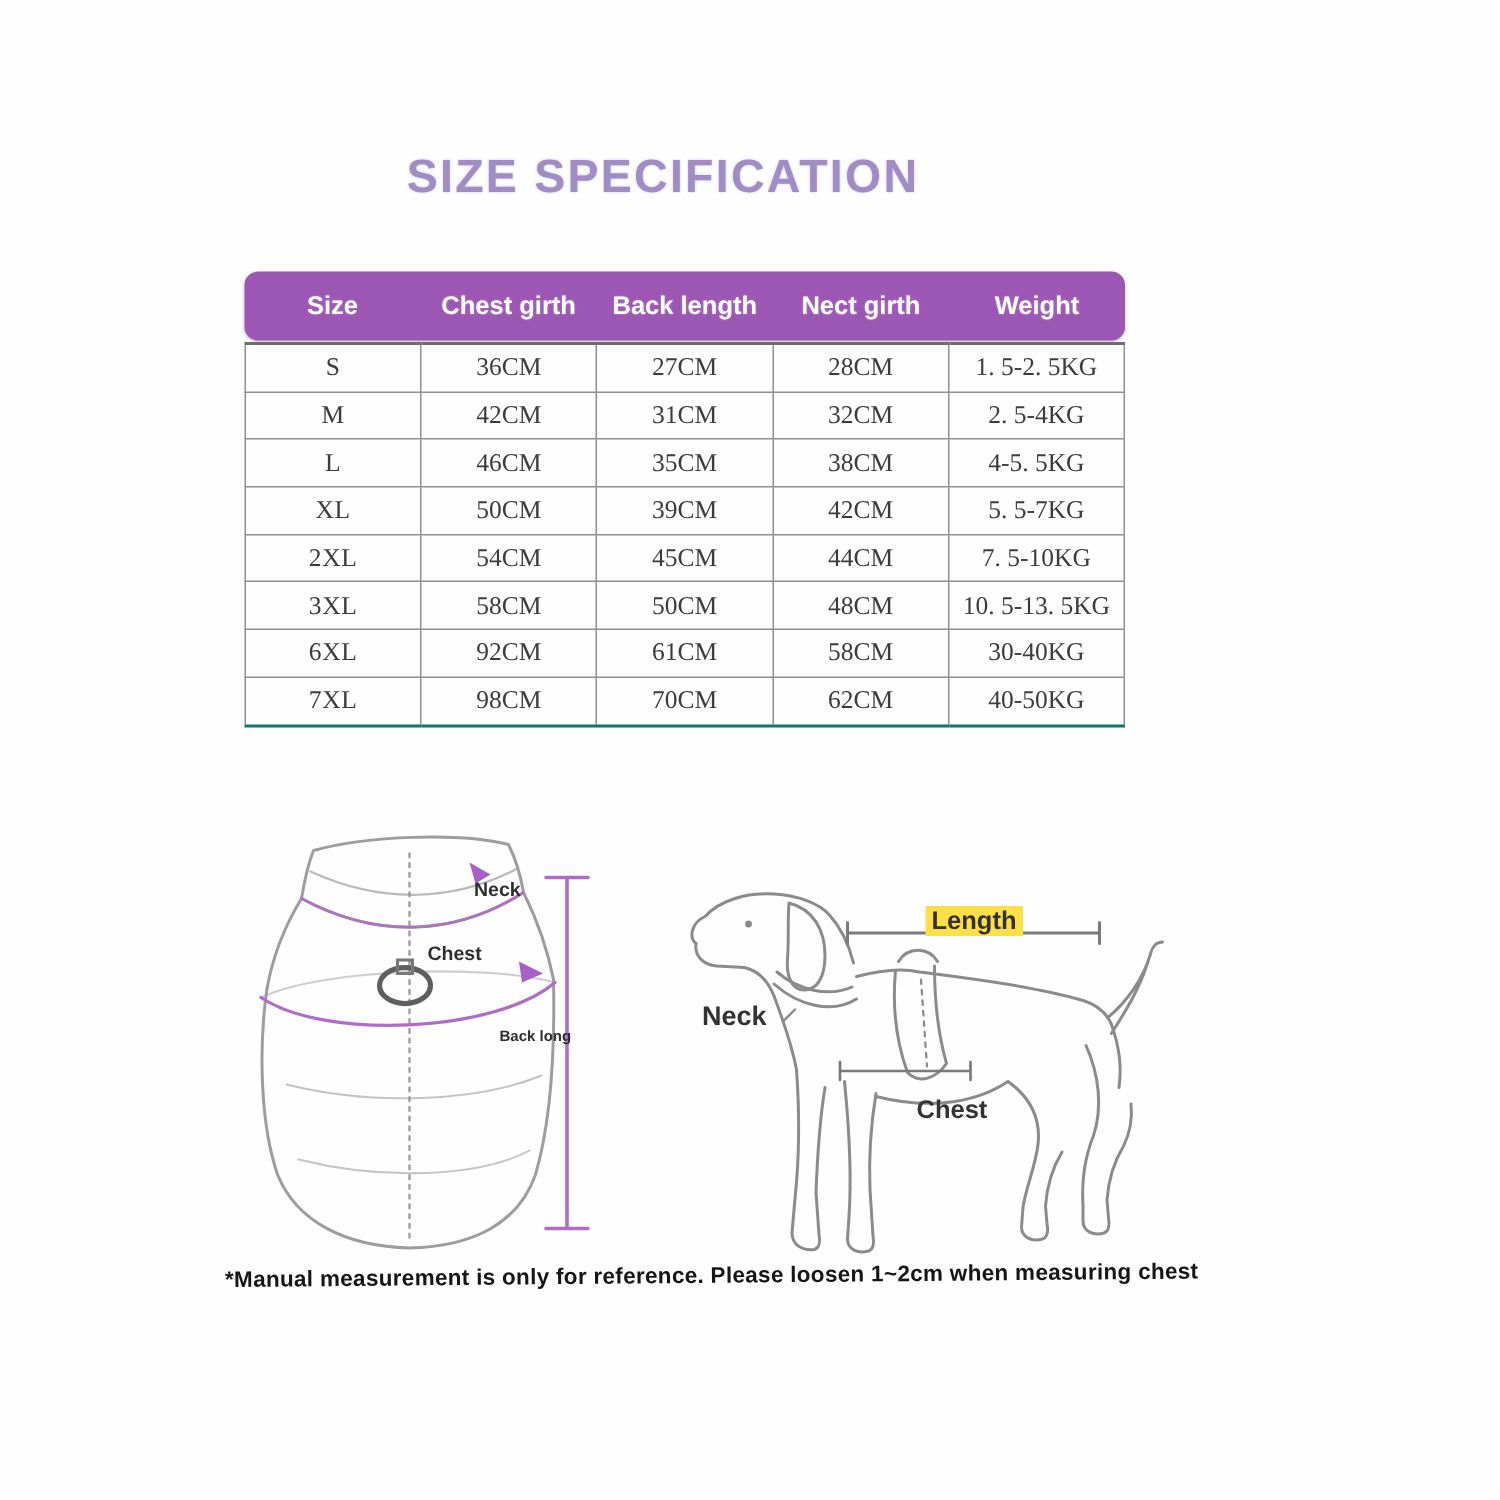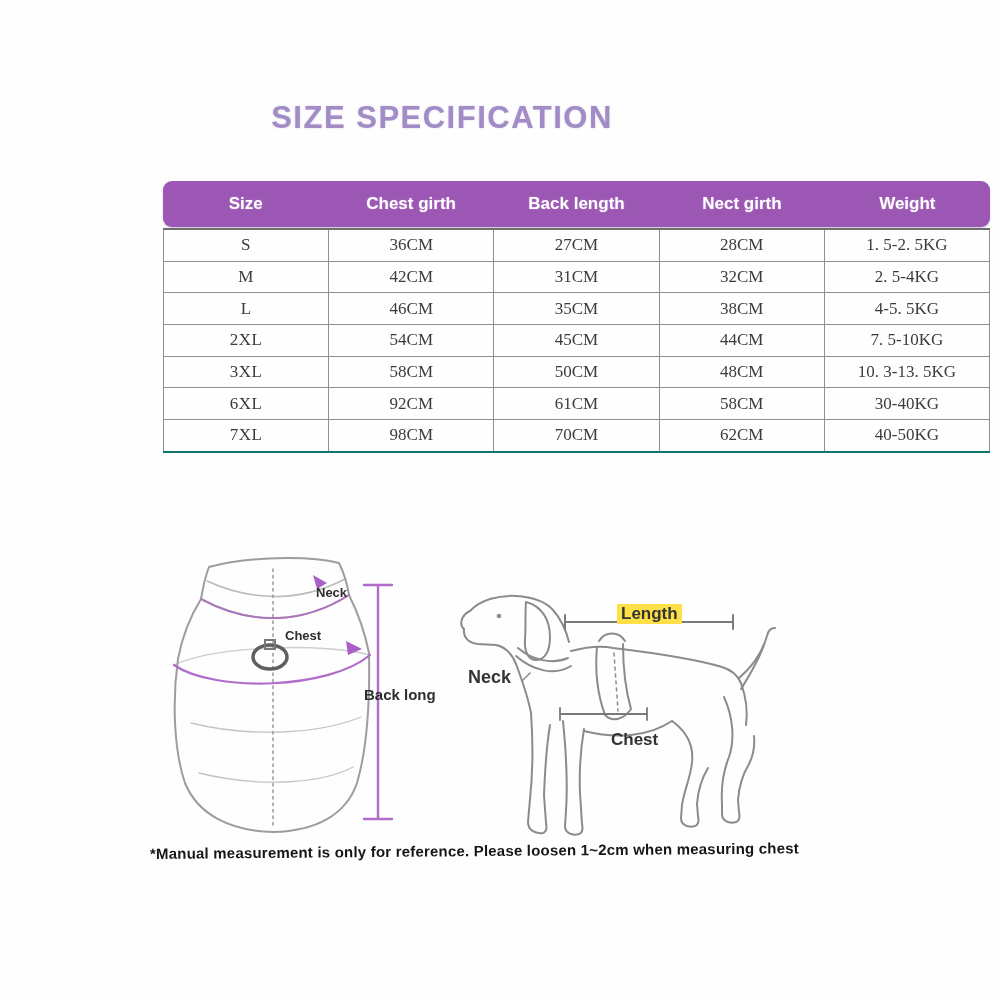--- a/index.html
+++ b/index.html
@@ -9,21 +9,21 @@
   }
 
   
   .title {
     position:absolute; top:100px; left:0; width:884px; text-align:center;
     font-size:31px; font-weight:bold; letter-spacing:1.5px; color:#a18cc6;
     text-shadow:0 0 2px rgba(161,140,198,0.45);
   }
 
   
-  .size-table-wrap { position:absolute; left:163px; top:181px; width:827px; }
+  .size-table-wrap { position:absolute; left:163px; top:181px; width:587px; }
   .table-header {
     display:flex; align-items:center; height:46px;
     background:#9c57b4; border-radius:9px;
     color:#ffffff; font-weight:bold; font-size:17px;
     box-shadow:0 1px 2px rgba(120,60,150,0.35);
   }
   .table-header .hcell { flex:1 1 20%; text-align:center; text-shadow:0 0 2px rgba(255,255,255,0.25); }
   table.size-table { width:100%; border-collapse:collapse; table-layout:fixed; margin-top:1px; }
   table.size-table col { width:20%; }
   table.size-table td {
@@ -38,21 +38,21 @@
   .diagram { position:absolute; }
   .vest-svg { left:165px; top:553px; }
   .dog-svg { left:450px; top:585px; }
 
   .diag-label {
     position:absolute; color:#2e2e2e; font-weight:bold; white-space:nowrap;
     font-family:"Liberation Sans", sans-serif;
   }
   .lbl-vest-neck  { left:316px; top:585px; font-size:13px; }
   .lbl-vest-chest { left:285px; top:628px; font-size:13px; }
-  .lbl-vest-back  { left:364px; top:686px; font-size:15px; }
+  .lbl-vest-back  { left:333px; top:686px; font-size:10px; }
   .lbl-dog-length { left:617px; top:604px; font-size:17px; background:#fde047; padding:0 4px; font-weight:600; color:#333; }
   .lbl-dog-neck   { left:468px; top:667px; font-size:18px; color:#333; }
   .lbl-dog-chest  { left:611px; top:730px; font-size:17px; font-weight:600; color:#333; }
 
   
   .footnote {
     position:absolute; left:150px; top:845px; width:760px;
     font-size:15px; font-weight:600; color:#161616; letter-spacing:0.2px;
     transform:rotate(-0.5deg); transform-origin:left center;
   }
@@ -96,32 +96,39 @@
             <td>2. 5-4KG</td>
           </tr>
           <tr>
             <td class="size-col">L</td>
             <td>46CM</td>
             <td>35CM</td>
             <td>38CM</td>
             <td>4-5. 5KG</td>
           </tr>
           <tr>
+            <td class="size-col">XL</td>
+            <td>50CM</td>
+            <td>39CM</td>
+            <td>42CM</td>
+            <td>5. 5-7KG</td>
+          </tr>
+          <tr>
             <td class="size-col">2XL</td>
             <td>54CM</td>
             <td>45CM</td>
             <td>44CM</td>
             <td>7. 5-10KG</td>
           </tr>
           <tr>
             <td class="size-col">3XL</td>
             <td>58CM</td>
             <td>50CM</td>
             <td>48CM</td>
-            <td>10. 3-13. 5KG</td>
+            <td>10. 5-13. 5KG</td>
           </tr>
           <tr>
             <td class="size-col">6XL</td>
             <td>92CM</td>
             <td>61CM</td>
             <td>58CM</td>
             <td>30-40KG</td>
           </tr>
           <tr>
             <td class="size-col">7XL</td>

